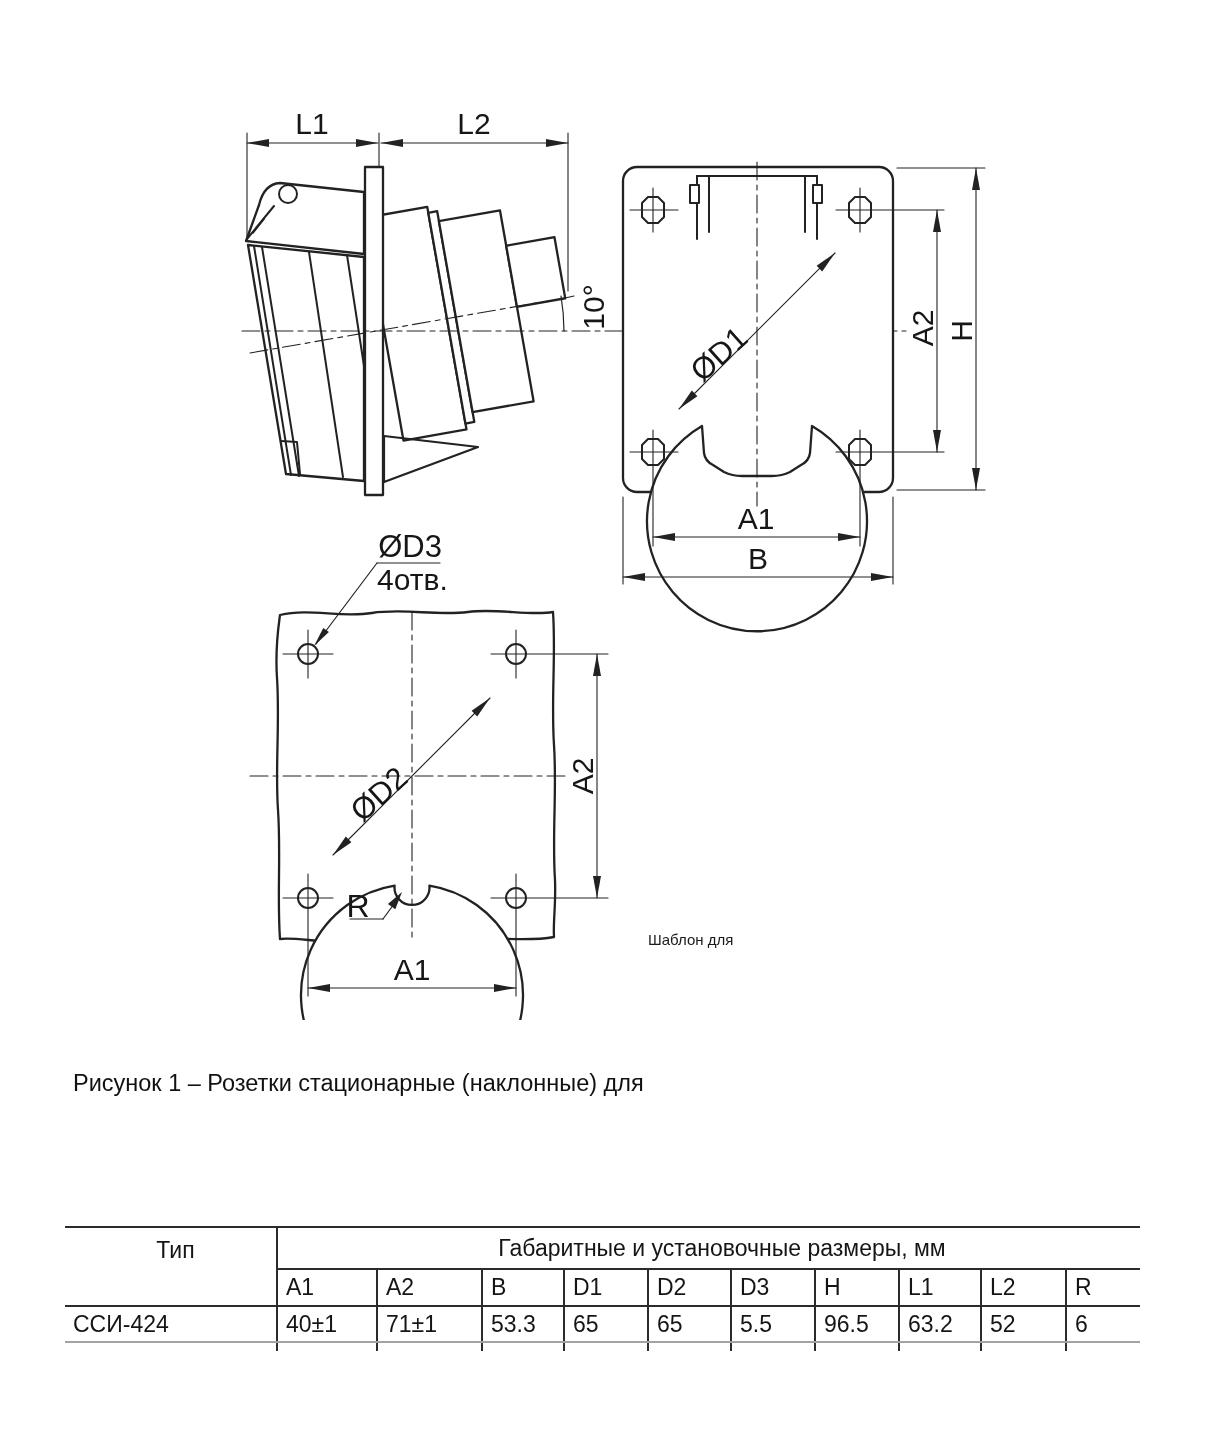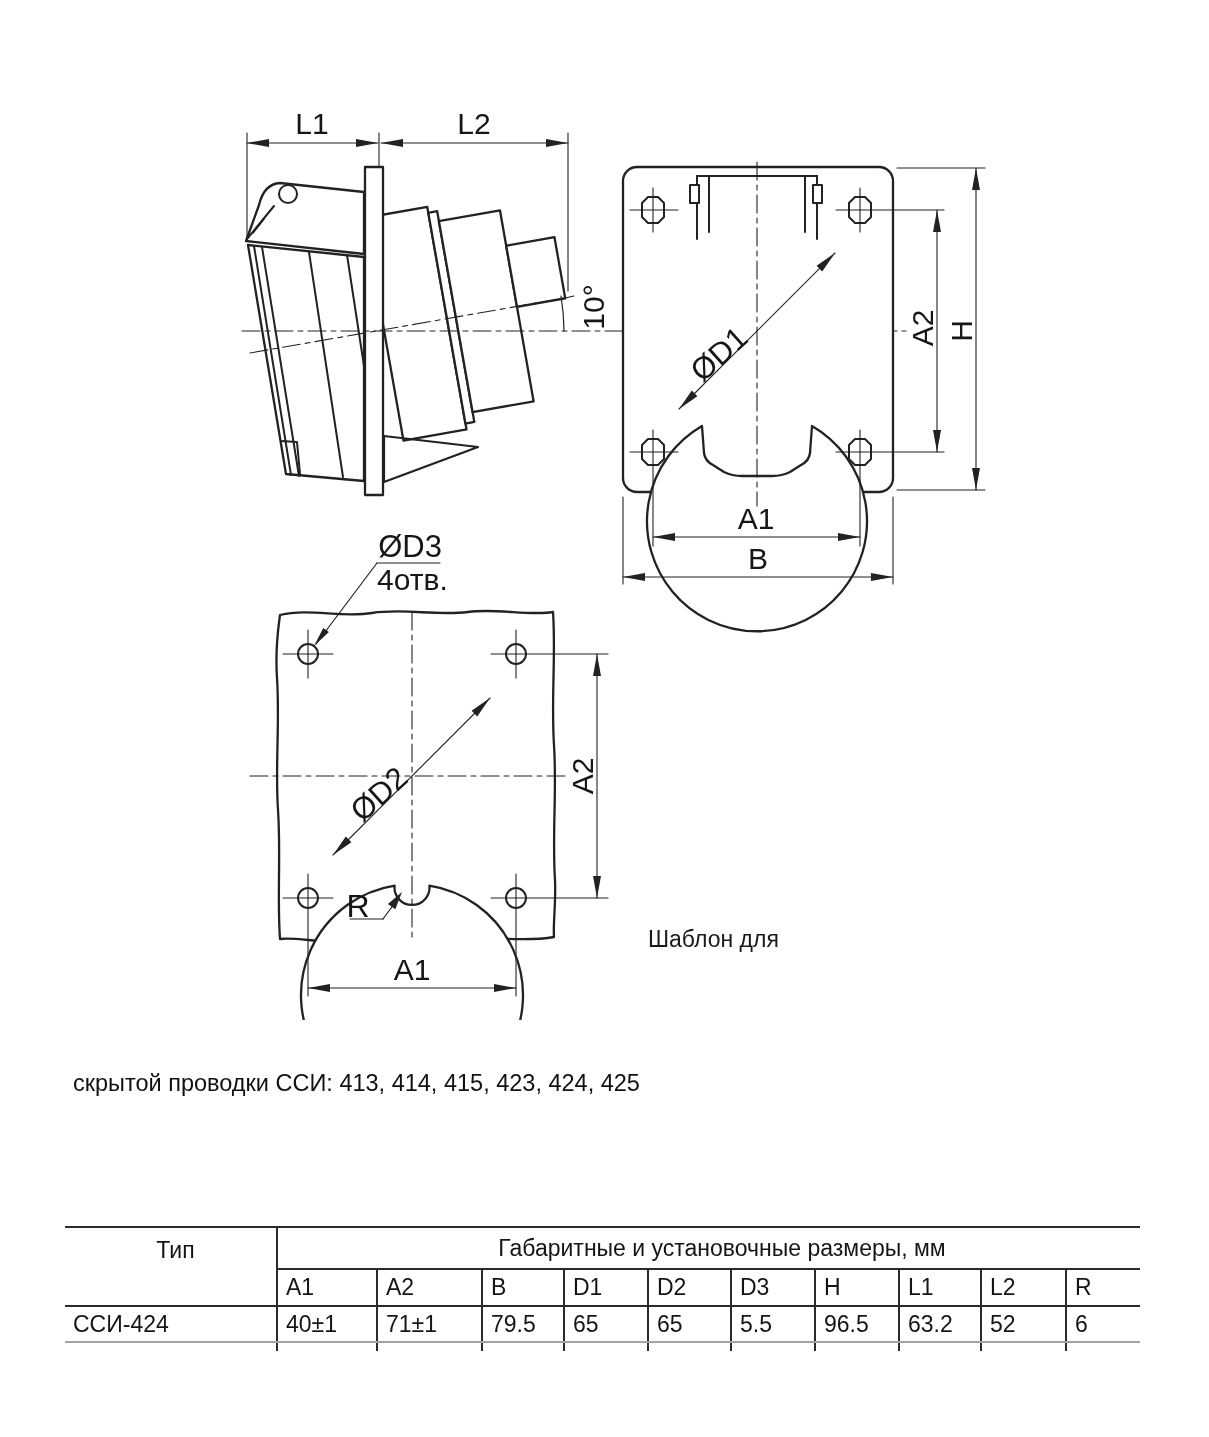--- a/index.html
+++ b/index.html
@@ -6,21 +6,21 @@
   body {
     width:1209px; height:1437px; position:relative;
     font-family:"Liberation Sans", sans-serif; color:#151515;
   }
   #drawing { position:absolute; left:0; top:0; }
   #drawing text { font-family:"Liberation Sans","DejaVu Sans",sans-serif; fill:#161616; }
   .dim-t  { font-size:30px; }
   .dim-tb { font-size:31px; }
   .note-block {
     position:absolute; left:648px; top:922px;
-    font-size:23px; line-height:35px; color:#1a1a1a;
+    font-size:15px; line-height:35px; color:#1a1a1a;
   }
   .caption-block {
     position:absolute; left:73px; top:1066px;
     font-size:23.5px; line-height:35px; color:#111;
   }
   .dims-table {
     position:absolute; left:65px; top:1226px; width:1075px;
     border-collapse:collapse; table-layout:fixed;
     font-size:23px; color:#151515;
   }
@@ -213,21 +213,21 @@
   <text class="dim-t" x="593" y="776" text-anchor="middle" transform="rotate(-90 593 776)">A2</text>
   <text class="dim-t" x="412" y="980" text-anchor="middle">A1</text>
   <text style="font-size:32px" x="358" y="917" text-anchor="middle">R</text>
 </svg>
 
 <div class="note-block">
   <div>Шаблон для</div>
 </div>
 
 <div class="caption-block">
-  <div>скрытой проводки ССИ: 413, 414, 415, 423, 424, 425</div>
+  <div>Рисунок 1 – Розетки стационарные (наклонные) для</div>
 </div>
 
 <table class="dims-table">
   <colgroup>
     <col style="width:212px">
       <col style="width:100px">
       <col style="width:105px">
       <col style="width:82px">
     <col style="width:84px">
       <col style="width:83px">
@@ -251,21 +251,21 @@
     <td>D3</td>
     <td>H</td>
     <td>L1</td>
     <td>L2</td>
     <td>R</td>
   </tr>
   <tr class="r3">
     <td>ССИ-424</td>
     <td>40±1</td>
     <td>71±1</td>
-    <td>79.5</td>
+    <td>53.3</td>
     <td>65</td>
     <td>65</td>
     <td>5.5</td>
     <td>96.5</td>
     <td>63.2</td>
     <td>52</td>
     <td>6</td>
   </tr>
   <tr class="stubs">
     <td></td>

